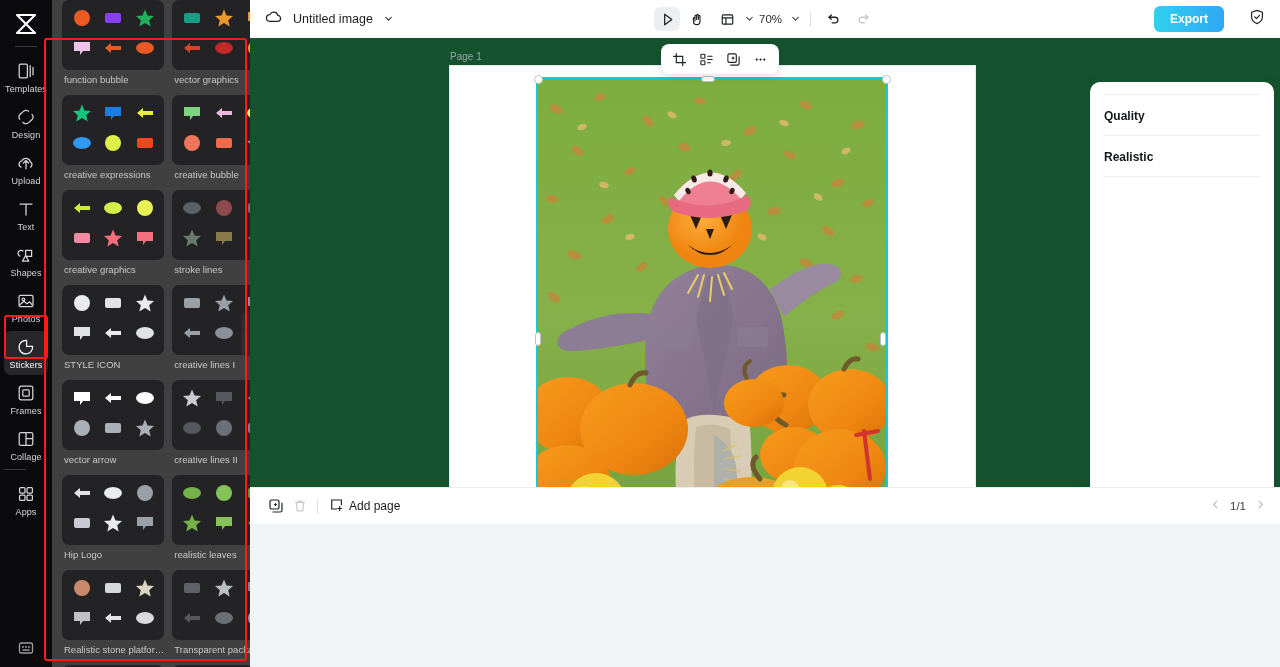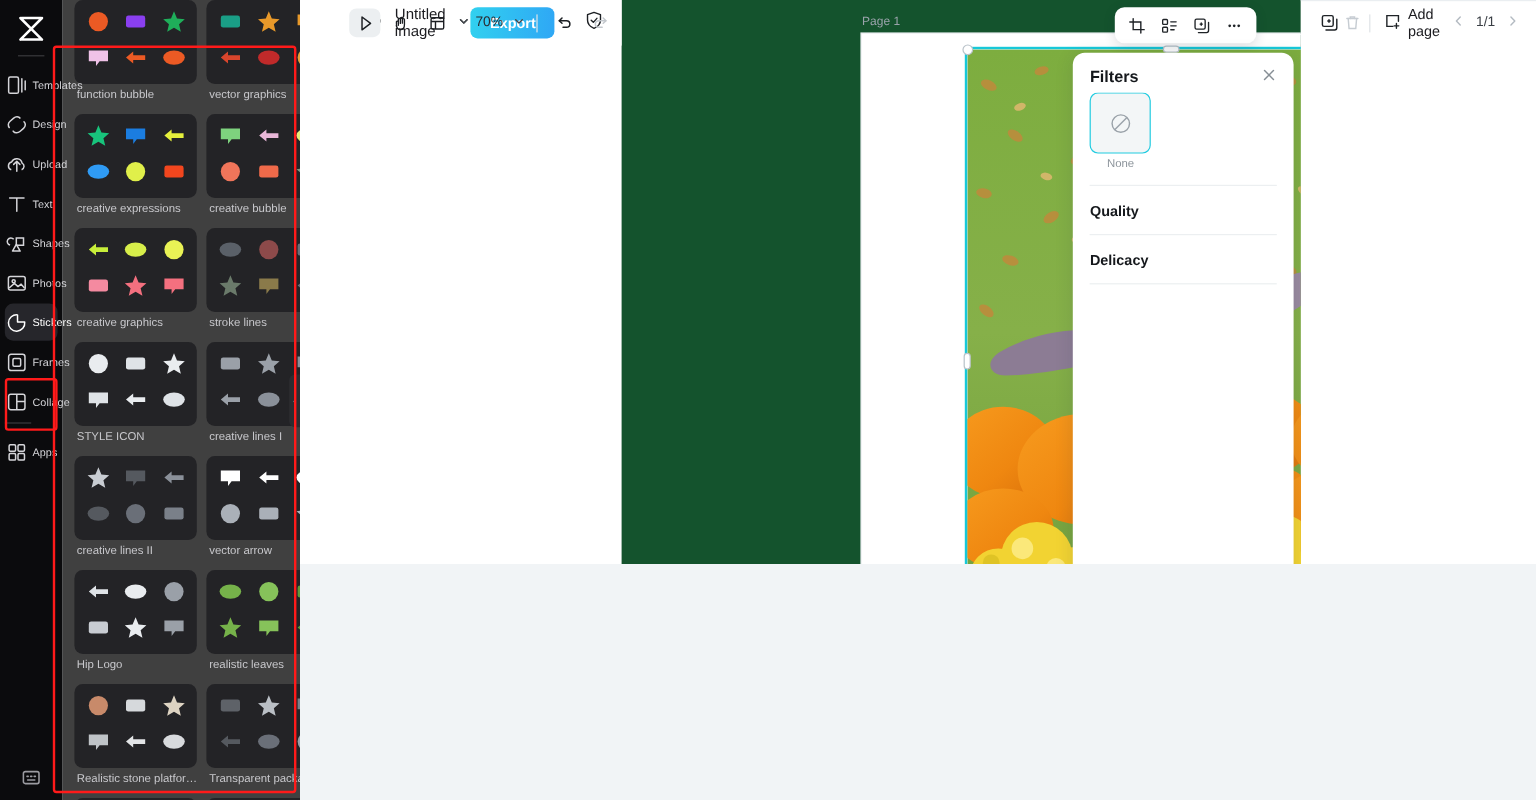--- a/index.html
+++ b/index.html
@@ -15,22 +15,22 @@
   .rail {
     width: 52px; height: 667px; background: #0b0b0d;
     display: flex; flex-direction: column; align-items: center;
     flex: 0 0 52px; position: relative; z-index: 5;
   }
   .rail-logo { margin-top: 10px; margin-bottom: 6px; width: 30px; height: 28px;
     display:flex; align-items:center; justify-content:center; }
   .rail-sep { width: 22px; height: 1px; background: #3a3a3e; margin: 2px 0 8px 0; }
   .rail-item {
     width: 44px; padding: 6px 0 5px 0; margin-bottom: 2px;
-    display: flex; align-items: center; gap: 3px;
-    border-radius: 7px; cursor: pointer;
+    display: flex; flex-direction: column; align-items: center; gap: 3px;
+    border-radius: 7px; cursor: pointer; justify-content: flex-end;
   }
   .rail-item.active { background: #26262b; }
   .rail-item .ico { width: 20px; height: 20px; display: flex; align-items: center; justify-content: center; }
   .rail-item .lbl { font-size: 9px; color: #d6d6da; letter-spacing: .1px; line-height: 10px; }
   .rail-item.active .lbl { color: #fff; }
   .rail-bottom { position: absolute; bottom: 10px; left: 0; width: 52px; display: flex; justify-content: center; }
 
   
   .stickers {
     width: 198px; flex: 0 0 198px; height: 667px; background: #404040;
@@ -55,21 +55,21 @@
     display: flex; align-items: center; justify-content: center;
   }
   .collapse-handle span { color:#8d8d93; font-size: 8px; }
 
   
   .hl { position: absolute; border: 2px solid #ff1a1a; border-radius: 3px; pointer-events: none; z-index: 40; }
   #hl-panel { left: 44px; top: 38px; width: 203px; height: 623px; }
   #hl-stick { left: 4px; top: 315px; width: 44px; height: 44px; }
 
   
-  .main { flex: 1 1 auto; display: flex; flex-direction: row; height: 470px; position: relative; background:#fff;padding-left:36px; }
+  .main { flex: 1 1 auto; display: flex; flex-direction: column; height: 524px; position: relative; background:#fff; }
 
   .topbar {
     height: 38px; background: #fff; display: flex; align-items: center;
     padding: 0 14px; flex: 0 0 38px; position: relative; z-index: 6;
   }
   .tb-left { display: flex; align-items: center; gap: 10px; }
   .doc-title { font-size: 12.5px; color: #1c1c20; }
   .tb-center { position:absolute; left:0; right:0; display:flex; justify-content:center; align-items:center; gap: 4px; pointer-events:none;}
   .tb-center > * { pointer-events: auto; }
   .tool-btn { width: 26px; height: 24px; border-radius: 6px; display: flex; align-items: center; justify-content: center; cursor: pointer; }
@@ -446,62 +446,62 @@
                 </svg></span>
               <span class="sh"><svg width="22" height="22" viewBox="0 0 22 22">
                   <circle cx="11" cy="11" r="8" fill="#9aa0a8"></circle>
                 </svg></span>
             </div>
             <div class="st-name">creative lines I</div>
           </div>
           <div class="st-card">
             <div class="st-thumb">
               <span class="sh"><svg width="22" height="22" viewBox="0 0 22 22">
+                  <path d="M3 5h16v9H12l-3 4v-4H3z" fill="#ffffff"></path>
+                </svg></span>
+              <span class="sh"><svg width="22" height="22" viewBox="0 0 22 22">
+                  <path d="M3 11 L9 6 L9 9 L19 9 L19 13 L9 13 L9 16z" fill="#ffffff"></path>
+                </svg></span>
+              <span class="sh"><svg width="22" height="22" viewBox="0 0 22 22">
+                  <ellipse cx="11" cy="11" rx="9" ry="6" fill="#ffffff"></ellipse>
+                </svg></span>
+              <span class="sh"><svg width="22" height="22" viewBox="0 0 22 22">
+                  <circle cx="11" cy="11" r="8" fill="#aab0b8"></circle>
+                </svg></span>
+              <span class="sh"><svg width="22" height="22" viewBox="0 0 22 22">
+                  <rect x="3" y="6" width="16" height="10" rx="2" fill="#aab0b8"></rect>
+                </svg></span>
+              <span class="sh"><svg width="22" height="22" viewBox="0 0 22 22">
+                  <path d="M11 2.4 13.5 8.4 20 9 15.2 13.2 16.7 19.4 11 16.1 5.3 19.4 6.8 13.2 2 9 8.5 8.4z" fill="#aab0b8"></path>
+                </svg></span>
+            </div>
+            <div class="st-name">vector arrow</div>
+          </div>
+          <div class="st-card">
+            <div class="st-thumb">
+              <span class="sh"><svg width="22" height="22" viewBox="0 0 22 22">
                   <path d="M11 2.4 13.5 8.4 20 9 15.2 13.2 16.7 19.4 11 16.1 5.3 19.4 6.8 13.2 2 9 8.5 8.4z" fill="#c8ccd2"></path>
                 </svg></span>
               <span class="sh"><svg width="22" height="22" viewBox="0 0 22 22">
                   <path d="M3 5h16v9H12l-3 4v-4H3z" fill="#55595f"></path>
                 </svg></span>
               <span class="sh"><svg width="22" height="22" viewBox="0 0 22 22">
                   <path d="M3 11 L9 6 L9 9 L19 9 L19 13 L9 13 L9 16z" fill="#8a9099"></path>
                 </svg></span>
               <span class="sh"><svg width="22" height="22" viewBox="0 0 22 22">
                   <ellipse cx="11" cy="11" rx="9" ry="6" fill="#55595f"></ellipse>
                 </svg></span>
               <span class="sh"><svg width="22" height="22" viewBox="0 0 22 22">
                   <circle cx="11" cy="11" r="8" fill="#6a6f78"></circle>
                 </svg></span>
               <span class="sh"><svg width="22" height="22" viewBox="0 0 22 22">
                   <rect x="3" y="6" width="16" height="10" rx="2" fill="#7a8089"></rect>
                 </svg></span>
             </div>
             <div class="st-name">creative lines II</div>
-          </div>
-          <div class="st-card">
-            <div class="st-thumb">
-              <span class="sh"><svg width="22" height="22" viewBox="0 0 22 22">
-                  <path d="M3 5h16v9H12l-3 4v-4H3z" fill="#ffffff"></path>
-                </svg></span>
-              <span class="sh"><svg width="22" height="22" viewBox="0 0 22 22">
-                  <path d="M3 11 L9 6 L9 9 L19 9 L19 13 L9 13 L9 16z" fill="#ffffff"></path>
-                </svg></span>
-              <span class="sh"><svg width="22" height="22" viewBox="0 0 22 22">
-                  <ellipse cx="11" cy="11" rx="9" ry="6" fill="#ffffff"></ellipse>
-                </svg></span>
-              <span class="sh"><svg width="22" height="22" viewBox="0 0 22 22">
-                  <circle cx="11" cy="11" r="8" fill="#aab0b8"></circle>
-                </svg></span>
-              <span class="sh"><svg width="22" height="22" viewBox="0 0 22 22">
-                  <rect x="3" y="6" width="16" height="10" rx="2" fill="#aab0b8"></rect>
-                </svg></span>
-              <span class="sh"><svg width="22" height="22" viewBox="0 0 22 22">
-                  <path d="M11 2.4 13.5 8.4 20 9 15.2 13.2 16.7 19.4 11 16.1 5.3 19.4 6.8 13.2 2 9 8.5 8.4z" fill="#aab0b8"></path>
-                </svg></span>
-            </div>
-            <div class="st-name">vector arrow</div>
           </div>
           <div class="st-card">
             <div class="st-thumb">
               <span class="sh"><svg width="22" height="22" viewBox="0 0 22 22">
                   <path d="M3 11 L9 6 L9 9 L19 9 L19 13 L9 13 L9 16z" fill="#dfe3e7"></path>
                 </svg></span>
               <span class="sh"><svg width="22" height="22" viewBox="0 0 22 22">
                   <ellipse cx="11" cy="11" rx="9" ry="6" fill="#e9ecef"></ellipse>
                 </svg></span>
               <span class="sh"><svg width="22" height="22" viewBox="0 0 22 22">
@@ -908,45 +908,26 @@
         <div class="ft-btn">
           <svg width="15" height="15" viewBox="0 0 16 16" fill="#1f2327">
               <circle cx="4" cy="8" r="1.2"></circle>
               <circle cx="8" cy="8" r="1.2"></circle>
               <circle cx="12" cy="8" r="1.2"></circle>
             </svg>
         </div>
       </div>
 
       <div class="filters">
-        <div class="f-head">
-          <span class="f-title">Filters</span>
-          <span class="f-close">
-            <svg width="13" height="13" viewBox="0 0 14 14" fill="none" stroke="#868e95" stroke-width="1.35" stroke-linecap="round">
-                <path d="M3 3l8 8M11 3l-8 8"></path>
-              </svg>
-          </span>
-        </div>
         <div class="f-body">
-          <div class="f-grid">
-            <div class="f-item none">
-              <div class="f-thumb">
-                <svg width="20" height="20" viewBox="0 0 22 22" fill="none" stroke="#9aa2a9" stroke-width="1.3">
-                    <circle cx="11" cy="11" r="8"></circle>
-                    <path d="M5.4 16.6 16.6 5.4"></path>
-                  </svg>
-              </div>
-              <div class="f-cap">None</div>
-            </div>
-          </div>
           <div id="filter-sections">
               <div class="f-divider"></div>
               <div class="f-sec-title">Quality</div>
               <div class="f-divider"></div>
-              <div class="f-sec-title">Delicacy</div>
+              <div class="f-sec-title">Realistic</div>
               <div class="f-divider"></div>
             </div>
         </div>
       </div>
     </div>
 
     <div class="bottombar">
       <div class="bb-btn">
         <svg width="16" height="16" viewBox="0 0 16 16" fill="none" stroke="#1f2327" stroke-width="1.2">
           <rect x="2" y="2" width="9" height="9" rx="1.4"></rect>

